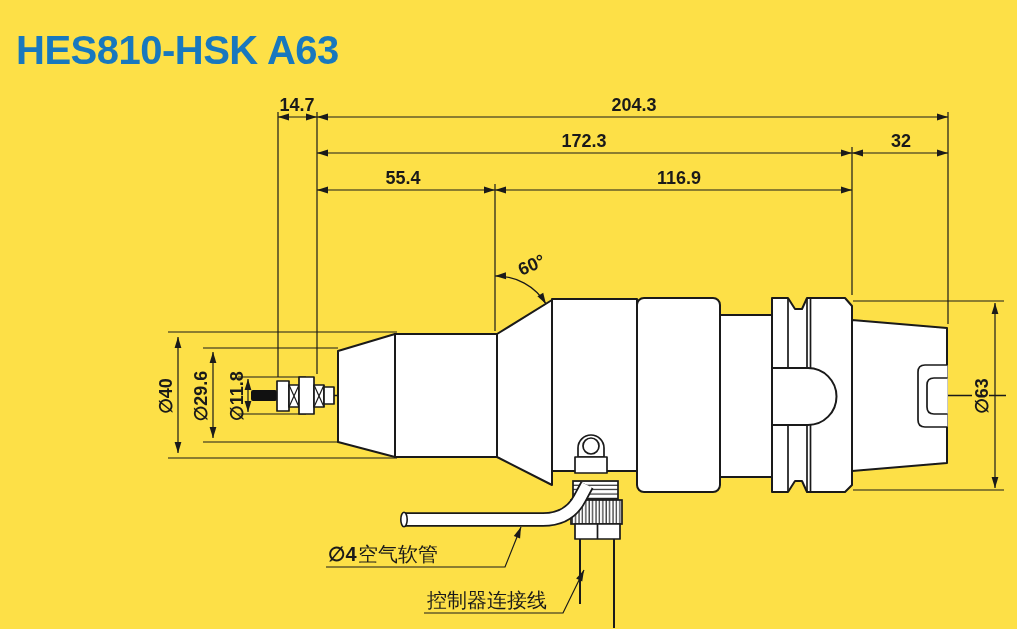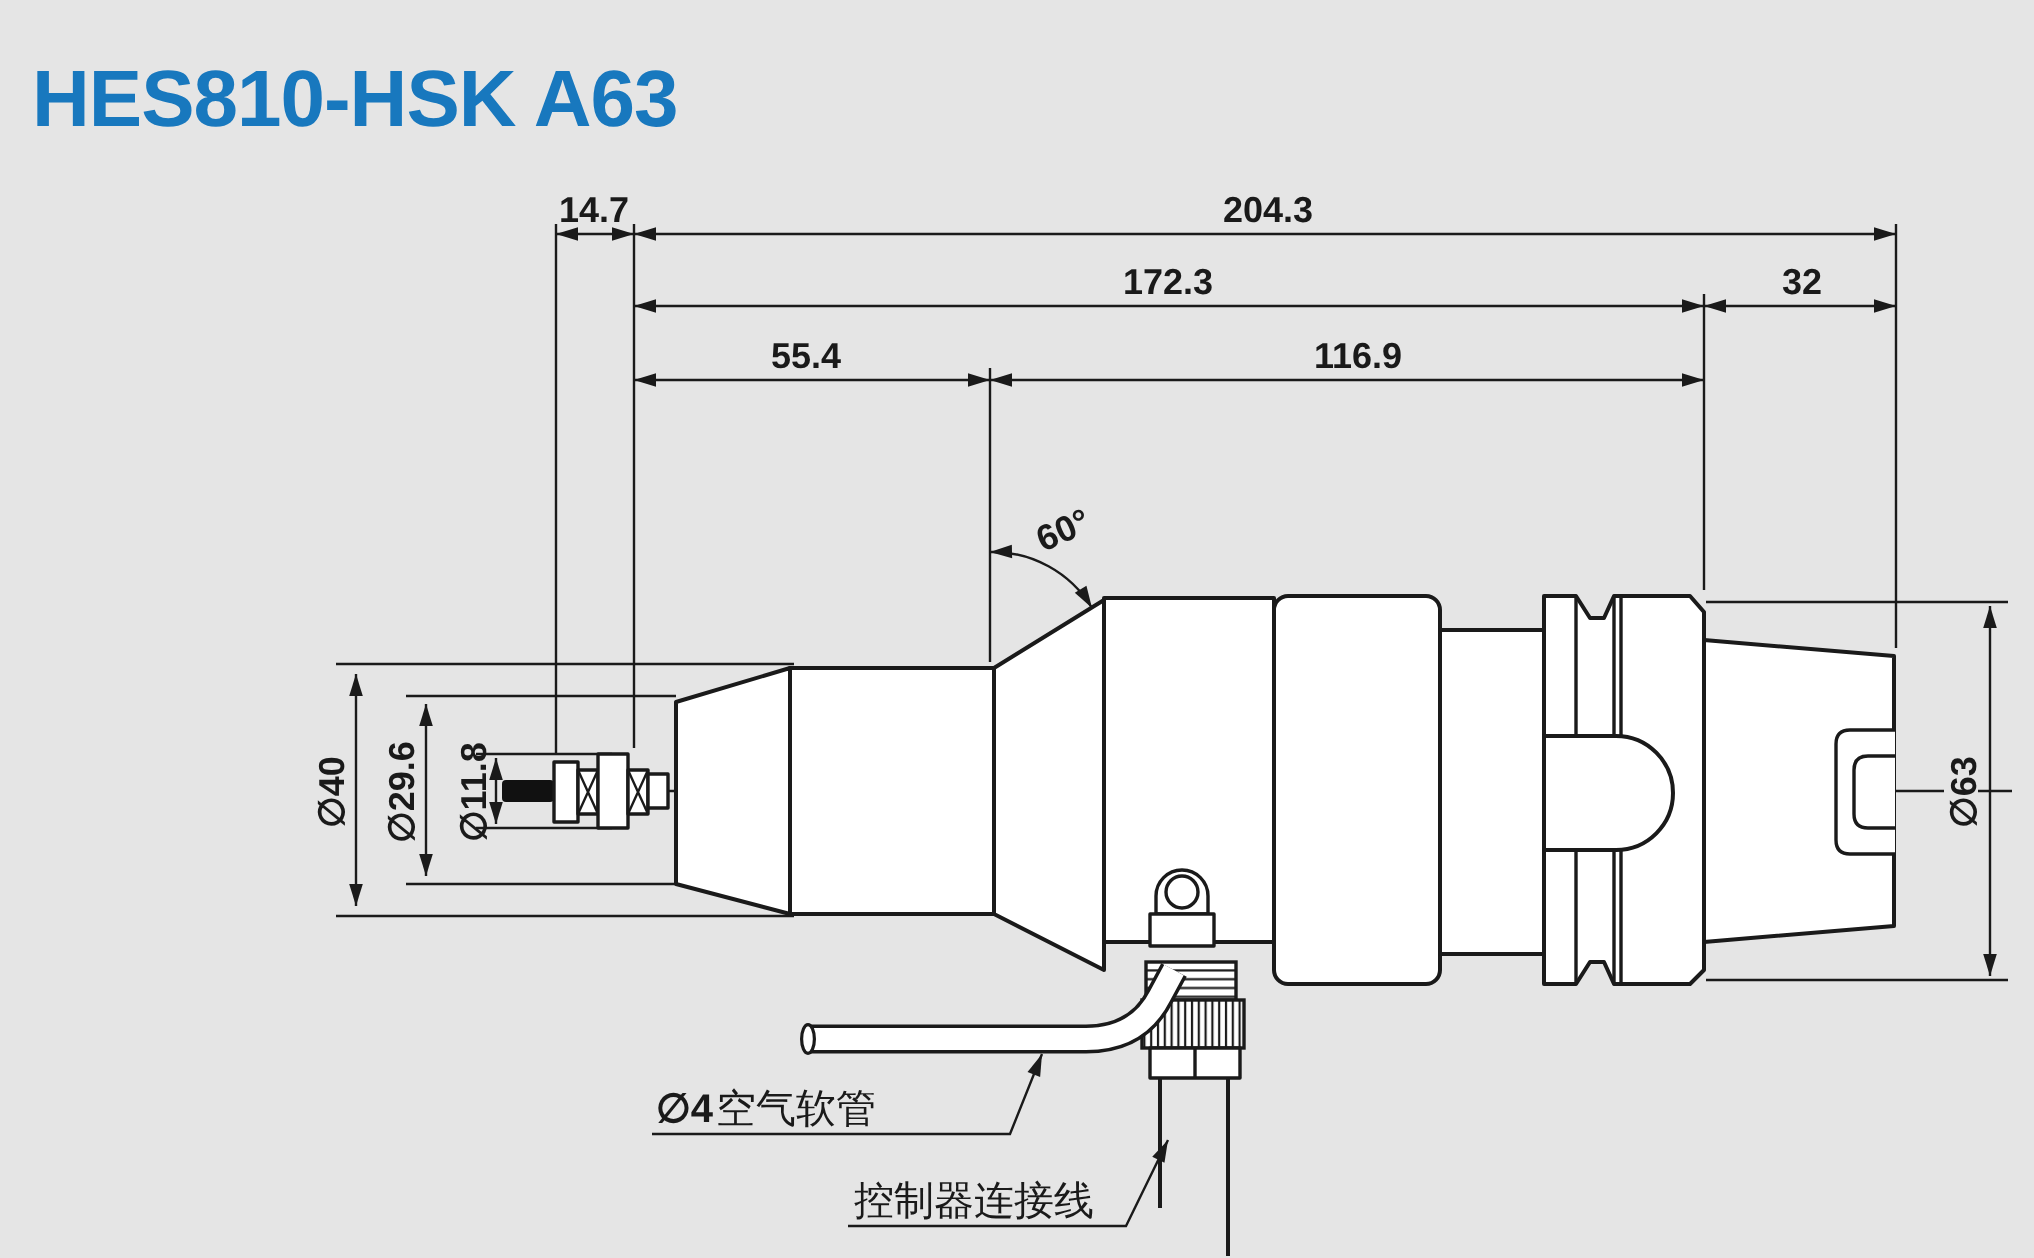--- a/index.html
+++ b/index.html
@@ -1,17 +1,17 @@
 <!DOCTYPE html>
 <html><head>
 <meta charset="utf-8">
 <style>
   html,body{margin:0;padding:0;background:#ffffff;}
   .page{
-    position:relative;width:1017px;height:629px;background:#e5e5e5;
+    position:relative;width:1017px;height:629px;background:#fde047;
     font-family:"Liberation Sans", sans-serif;overflow:hidden;
   }
   .title{
     position:absolute;left:16px;top:28px;margin:0;
     font-size:40px;font-weight:bold;color:#1878be;letter-spacing:-0.5px;
     font-family:"Liberation Sans", sans-serif;
   }
   svg{position:absolute;left:0;top:0;}
   svg text{
     font-family:"Liberation Sans", sans-serif;

